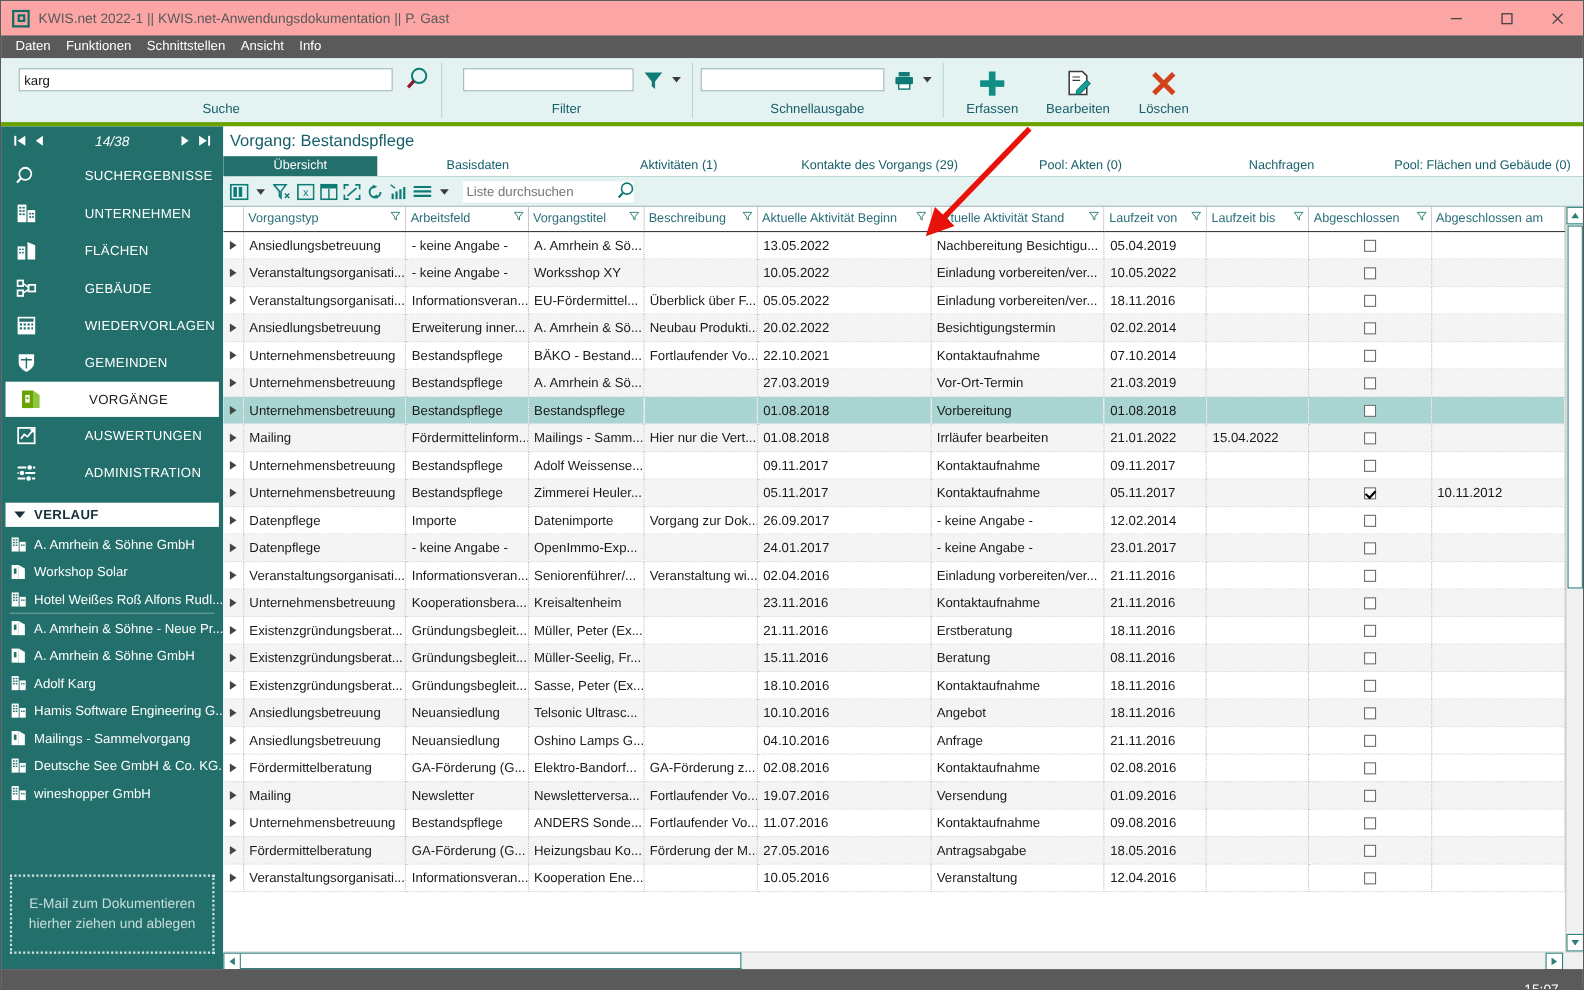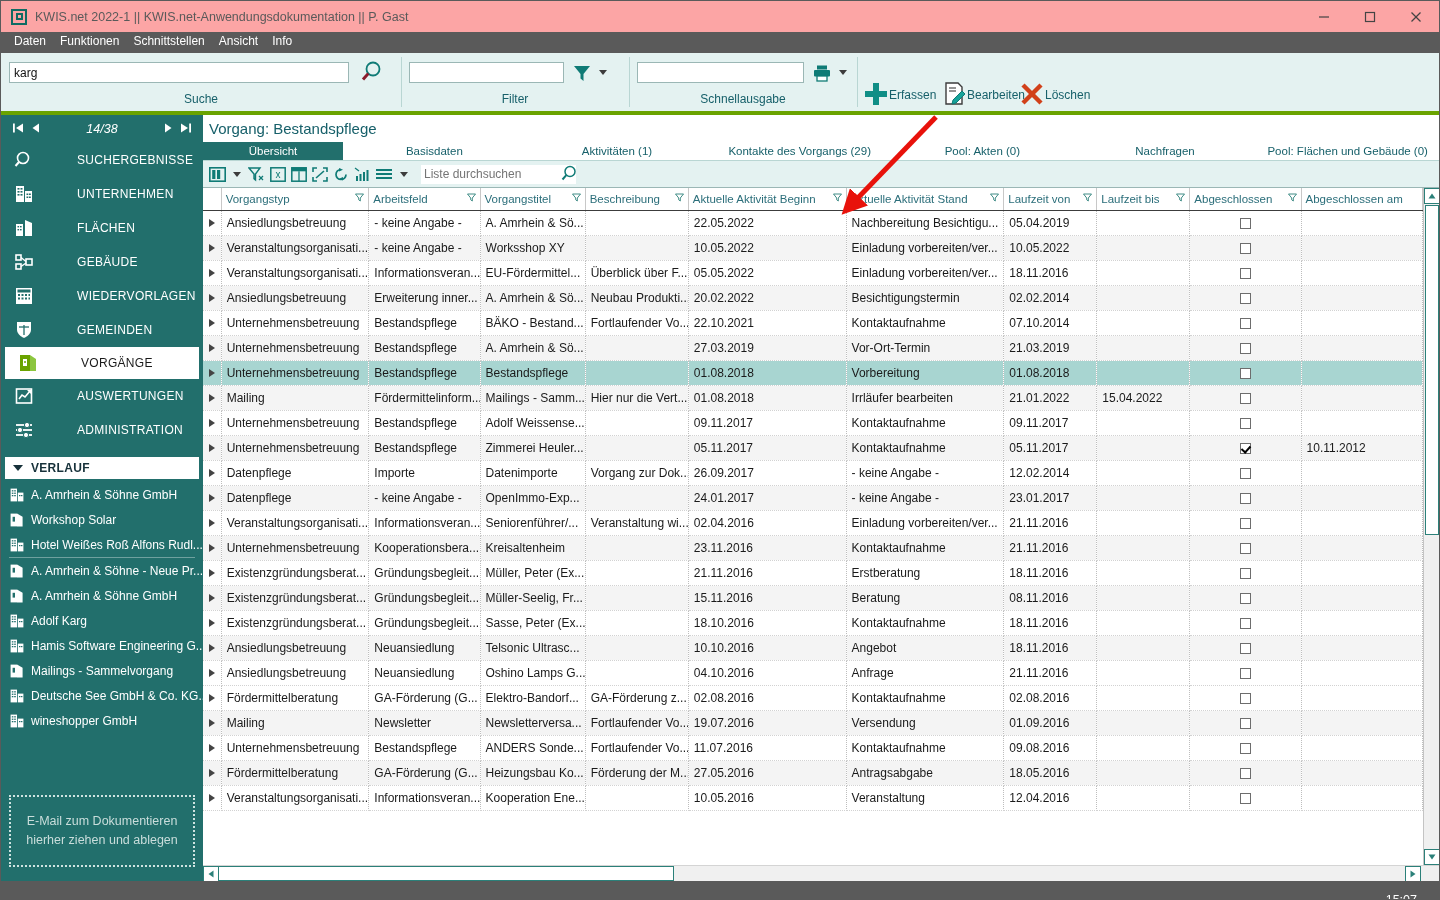--- a/index.html
+++ b/index.html
@@ -79,21 +79,21 @@
   }
   .ribbon-group {
     display: flex; flex-direction: column;
     position: relative;
     padding: 0;
   }
   .ribbon-group + .ribbon-group::before {
     content: ""; position: absolute; left: 0; top: 4px; bottom: 4px;
     width: 1px; background: #b9d6d3;
   }
-  .rg-body { flex: 1; display: flex; align-items: center; padding: 0 8px; }
+  .rg-body { flex: 1; display: flex; align-items: center; padding: 0 8px; justify-content: flex-end; }
   .rg-label {
     text-align: center; font-size: 12px; color: #17606a;
     padding-bottom: 5px;
   }
   .sbox {
     height: 21px;
     border: 1px solid #9bb7b5;
     background: #ffffff;
     font-size: 12px;
     padding: 0 4px;
@@ -111,23 +111,23 @@
   }
   .caret-small {
     margin-left: 7px; margin-right: 2px;
     width: 0; height: 0;
     border-left: 4px solid transparent;
     border-right: 4px solid transparent;
     border-top: 5px solid #3c3c3c;
   }
   .big-btn {
     width: 66px;
-    display: flex; flex-direction: row; align-items: center;
+    display: flex; flex-direction: column; align-items: center;
     justify-content: flex-start;
-    padding-top: 26px;
+    padding-top: 8px;
   }
   .big-btn .bi { height: 30px; display: flex; align-items: center; }
   .big-btn .bl { font-size: 12px; color: #17606a; margin-top: 1px; white-space: nowrap;}
 
   
   .body {
     display: flex;
     height: 766px;
   }
 
@@ -1013,21 +1013,21 @@
                 </th>
               </tr>
             </thead>
             <tbody id="grid-body">
                 <tr class="">
                   <td class="expander"><span class="tri-right"></span></td>
                   <td>Ansiedlungsbetreuung</td>
                   <td>- keine Angabe -</td>
                   <td>A. Amrhein &amp; Sö...</td>
                   <td></td>
-                  <td>22.05.2022</td>
+                  <td>13.05.2022</td>
                   <td>Nachbereitung Besichtigu...</td>
                   <td>05.04.2019</td>
                   <td></td>
                   <td class="center"><span class="cbx"></span></td>
                   <td></td>
                 </tr>
                 <tr class="alt">
                   <td class="expander"><span class="tri-right"></span></td>
                   <td>Veranstaltungsorganisati...</td>
                   <td>- keine Angabe -</td>

